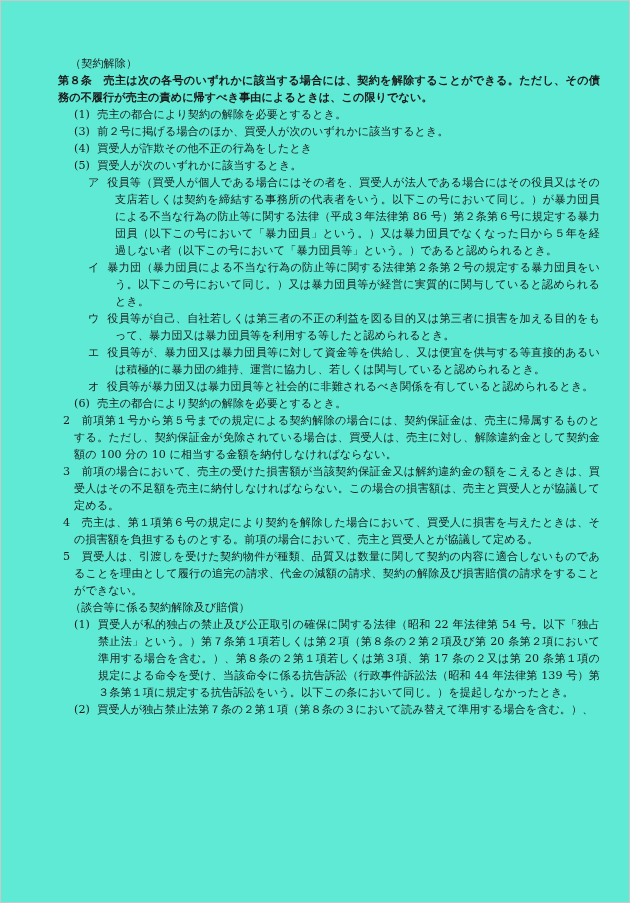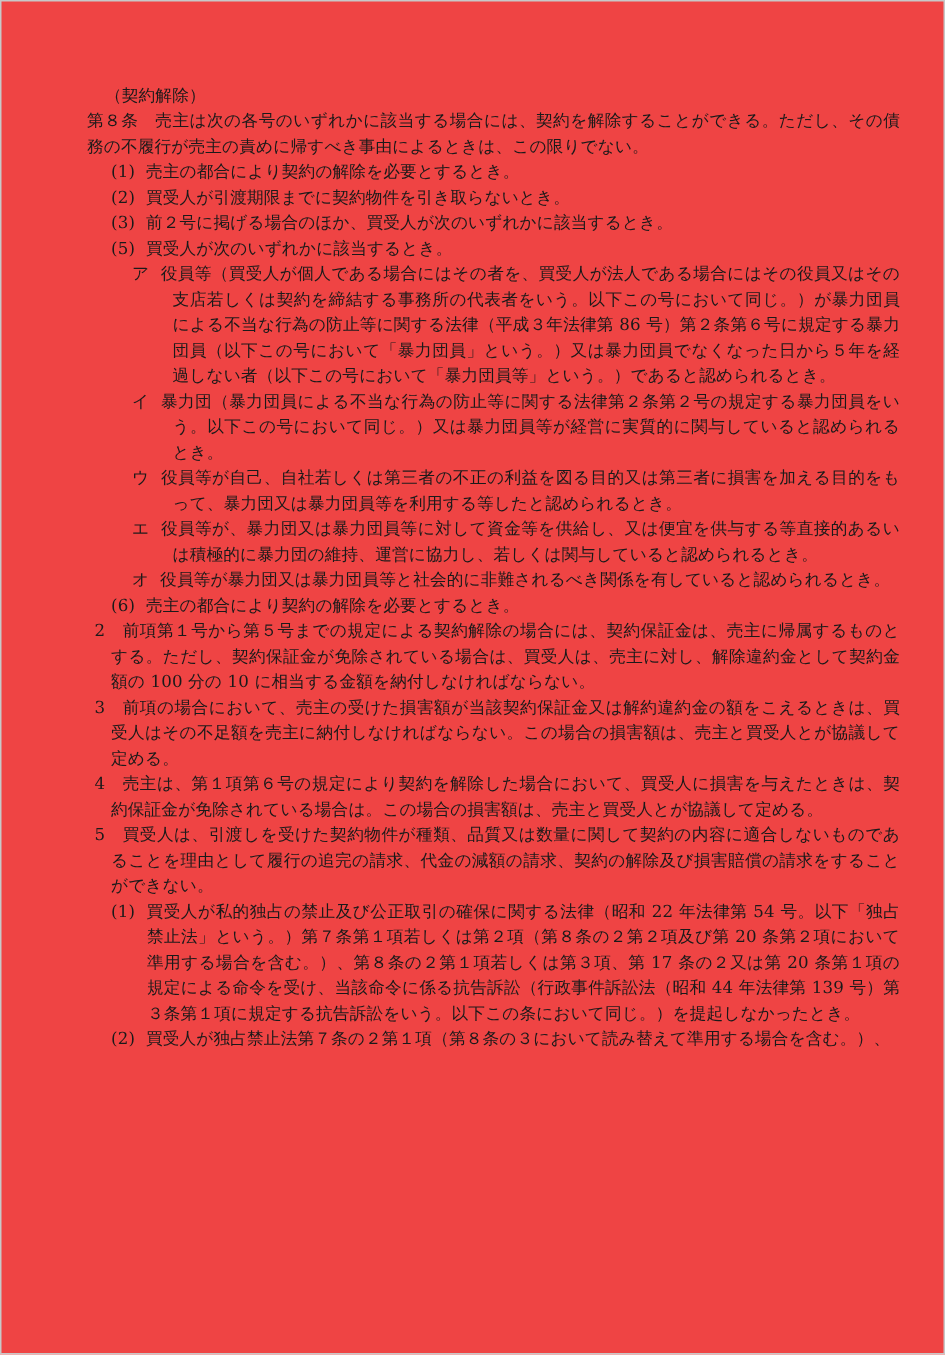--- a/index.html
+++ b/index.html
@@ -6,21 +6,21 @@
     margin: 0;
     padding: 0;
     background: #ffffff;
   }
 
   #page {
     position: relative;
     width: 630px;
     height: 903px;
     box-sizing: border-box;
-    background: #ef4444;
+    background: #5eead4;
     border: 1px solid #c8c8c8;
     overflow: hidden;
     font-family: "DejaVu Serif", "Liberation Serif", serif;
     color: #1a1a1a;
   }
 
   #doc {
     position: absolute;
     left: 57px;
     top: 54px;
@@ -38,20 +38,21 @@
   }
 
   
   .heading {
     text-indent: 12px;
   }
 
   
   .article {
     text-indent: 0;
+    font-weight: bold;
   }
 
   
   .para {
     padding-left: 16px;
     text-indent: -11px;
   }
 
   
   .item {
@@ -69,29 +70,30 @@
   .mk { white-space: pre; }
 </style>
 </head>
 <body>
 
 <div id="page">
   <div id="doc">
       <p class="blk heading"><span>（契約解除）</span></p>
       <p class="blk article"><span>第８条　売主は次の各号のいずれかに該当する場合には、契約を解除することができる。ただし、その債務の不履行が売主の責めに帰すべき事由によるときは、この限りでない。</span></p>
       <p class="blk item"><span class="mk">(1)</span><span class="mk">&nbsp;&nbsp;</span><span>売主の都合により契約の解除を必要とするとき。</span></p>
-      <p class="blk item"><span class="mk">(2)</span><span class="mk">&nbsp;&nbsp;</span><span>買受人が引渡期限までに契約物件を引き取らないとき。</span></p>
       <p class="blk item"><span class="mk">(3)</span><span class="mk">&nbsp;&nbsp;</span><span>前２号に掲げる場合のほか、買受人が次のいずれかに該当するとき。</span></p>
+      <p class="blk item"><span class="mk">(4)</span><span class="mk">&nbsp;&nbsp;</span><span>買受人が詐欺その他不正の行為をしたとき</span></p>
       <p class="blk item"><span class="mk">(5)</span><span class="mk">&nbsp;&nbsp;</span><span>買受人が次のいずれかに該当するとき。</span></p>
       <p class="blk subitem"><span class="mk">ア</span><span class="mk">&nbsp;&nbsp;</span><span>役員等（買受人が個人である場合にはその者を、買受人が法人である場合にはその役員又はその支店若しくは契約を締結する事務所の代表者をいう。以下この号において同じ。）が暴力団員による不当な行為の防止等に関する法律（平成３年法律第 86 号）第２条第６号に規定する暴力団員（以下この号において「暴力団員」という。）又は暴力団員でなくなった日から５年を経過しない者（以下この号において「暴力団員等」という。）であると認められるとき。</span></p>
       <p class="blk subitem"><span class="mk">イ</span><span class="mk">&nbsp;&nbsp;</span><span>暴力団（暴力団員による不当な行為の防止等に関する法律第２条第２号の規定する暴力団員をいう。以下この号において同じ。）又は暴力団員等が経営に実質的に関与していると認められるとき。</span></p>
       <p class="blk subitem"><span class="mk">ウ</span><span class="mk">&nbsp;&nbsp;</span><span>役員等が自己、自社若しくは第三者の不正の利益を図る目的又は第三者に損害を加える目的をもって、暴力団又は暴力団員等を利用する等したと認められるとき。</span></p>
       <p class="blk subitem"><span class="mk">エ</span><span class="mk">&nbsp;&nbsp;</span><span>役員等が、暴力団又は暴力団員等に対して資金等を供給し、又は便宜を供与する等直接的あるいは積極的に暴力団の維持、運営に協力し、若しくは関与していると認められるとき。</span></p>
       <p class="blk subitem"><span class="mk">オ</span><span class="mk">&nbsp;&nbsp;</span><span>役員等が暴力団又は暴力団員等と社会的に非難されるべき関係を有していると認められるとき。</span></p>
       <p class="blk item"><span class="mk">(6)</span><span class="mk">&nbsp;&nbsp;</span><span>売主の都合により契約の解除を必要とするとき。</span></p>
       <p class="blk para"><span class="mk">2</span><span class="mk">　</span><span>前項第１号から第５号までの規定による契約解除の場合には、契約保証金は、売主に帰属するものとする。ただし、契約保証金が免除されている場合は、買受人は、売主に対し、解除違約金として契約金額の 100 分の 10 に相当する金額を納付しなければならない。</span></p>
       <p class="blk para"><span class="mk">3</span><span class="mk">　</span><span>前項の場合において、売主の受けた損害額が当該契約保証金又は解約違約金の額をこえるときは、買受人はその不足額を売主に納付しなければならない。この場合の損害額は、売主と買受人とが協議して定める。</span></p>
-      <p class="blk para"><span class="mk">4</span><span class="mk">　</span><span>売主は、第１項第６号の規定により契約を解除した場合において、買受人に損害を与えたときは、契約保証金が免除されている場合は。この場合の損害額は、売主と買受人とが協議して定める。</span></p>
+      <p class="blk para"><span class="mk">4</span><span class="mk">　</span><span>売主は、第１項第６号の規定により契約を解除した場合において、買受人に損害を与えたときは、その損害額を負担するものとする。前項の場合において、売主と買受人とが協議して定める。</span></p>
       <p class="blk para"><span class="mk">5</span><span class="mk">　</span><span>買受人は、引渡しを受けた契約物件が種類、品質又は数量に関して契約の内容に適合しないものであることを理由として履行の追完の請求、代金の減額の請求、契約の解除及び損害賠償の請求をすることができない。</span></p>
+      <p class="blk heading"><span>（談合等に係る契約解除及び賠償）</span></p>
       <p class="blk item"><span class="mk">(1)</span><span class="mk">&nbsp;&nbsp;</span><span>買受人が私的独占の禁止及び公正取引の確保に関する法律（昭和 22 年法律第 54 号。以下「独占禁止法」という。）第７条第１項若しくは第２項（第８条の２第２項及び第 20 条第２項において準用する場合を含む。）、第８条の２第１項若しくは第３項、第 17 条の２又は第 20 条第１項の規定による命令を受け、当該命令に係る抗告訴訟（行政事件訴訟法（昭和 44 年法律第 139 号）第３条第１項に規定する抗告訴訟をいう。以下この条において同じ。）を提起しなかったとき。</span></p>
       <p class="blk item"><span class="mk">(2)</span><span class="mk">&nbsp;&nbsp;</span><span>買受人が独占禁止法第７条の２第１項（第８条の３において読み替えて準用する場合を含む。）、</span></p>
     </div>
 </div>
 
 </body></html>

